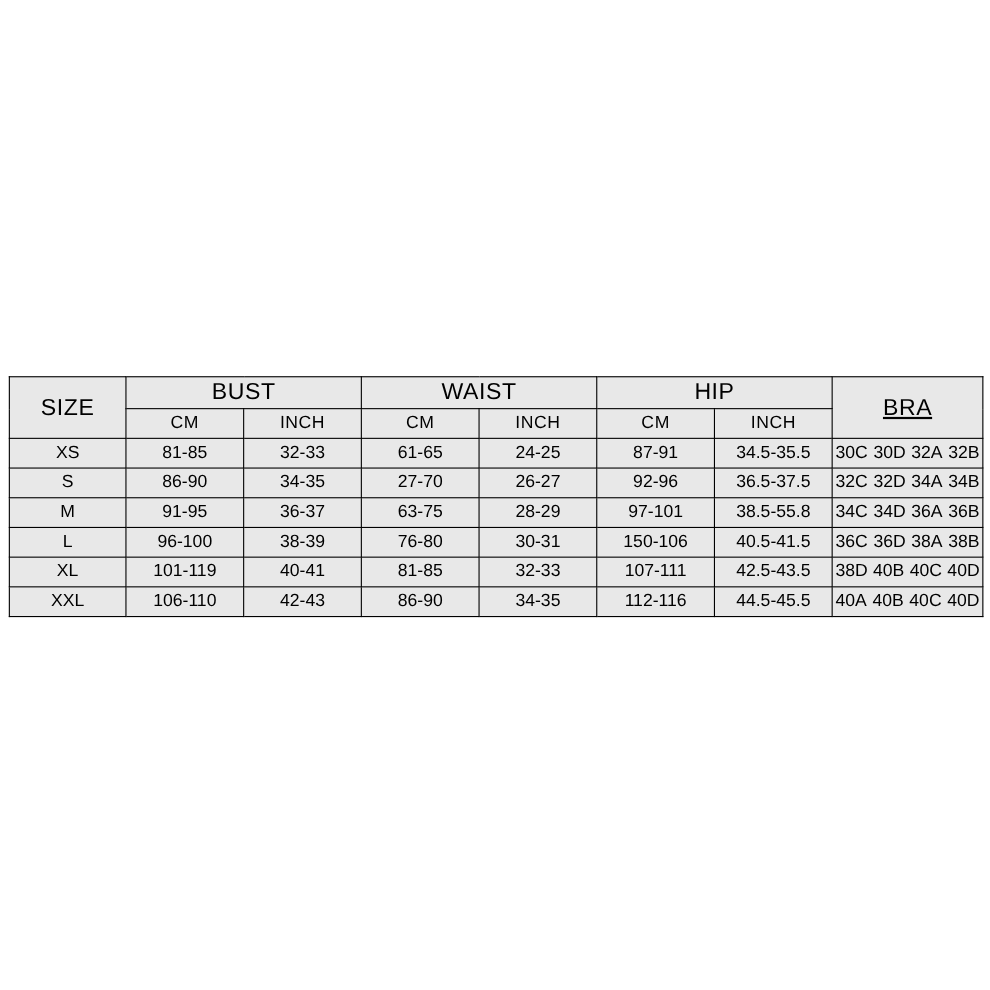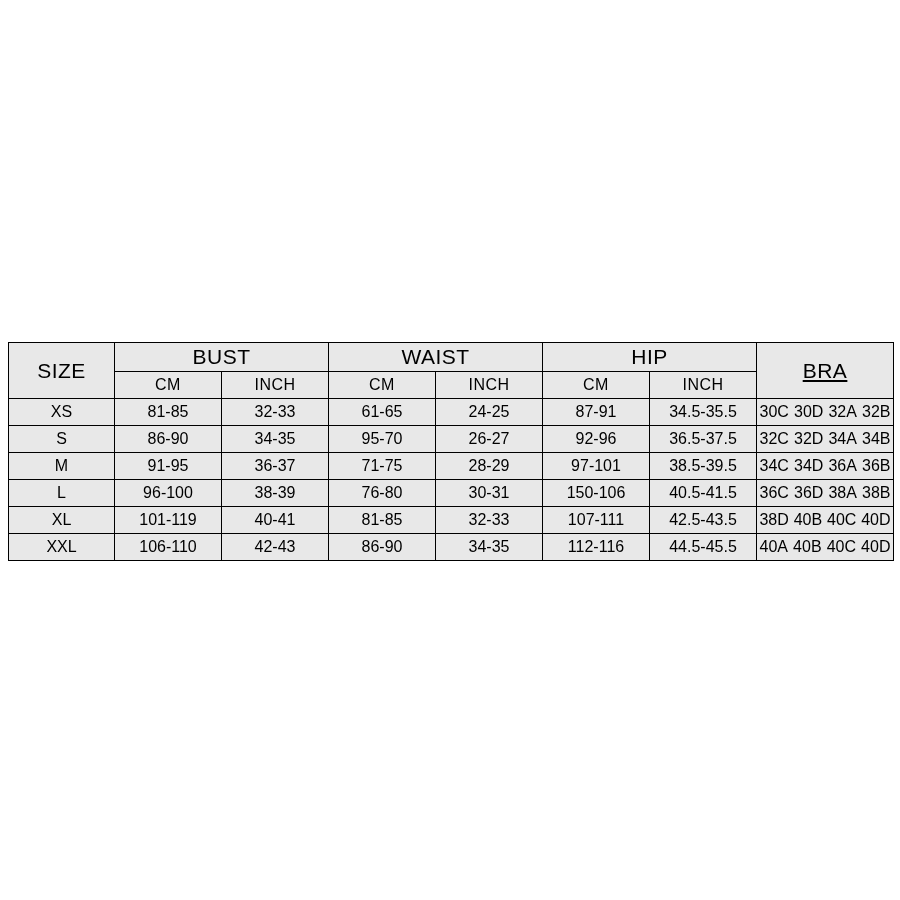--- a/index.html
+++ b/index.html
@@ -143,42 +143,42 @@
             <span>32A</span>
             <span>32B</span>
           </div>
         </td>
       </tr>
 
       <tr class="data-row">
         <td class="size-cell">S</td>
         <td>86-90</td>
         <td>34-35</td>
-        <td>95-70</td>
+        <td>27-70</td>
         <td>26-27</td>
         <td>92-96</td>
         <td>36.5-37.5</td>
         <td class="bra-cell">
           <div class="bra-inner">
             <span>32C</span>
             <span>32D</span>
             <span>34A</span>
             <span>34B</span>
           </div>
         </td>
       </tr>
 
       <tr class="data-row">
         <td class="size-cell">M</td>
         <td>91-95</td>
         <td>36-37</td>
-        <td>71-75</td>
+        <td>63-75</td>
         <td>28-29</td>
         <td>97-101</td>
-        <td>38.5-39.5</td>
+        <td>38.5-55.8</td>
         <td class="bra-cell">
           <div class="bra-inner">
             <span>34C</span>
             <span>34D</span>
             <span>36A</span>
             <span>36B</span>
           </div>
         </td>
       </tr>
 

